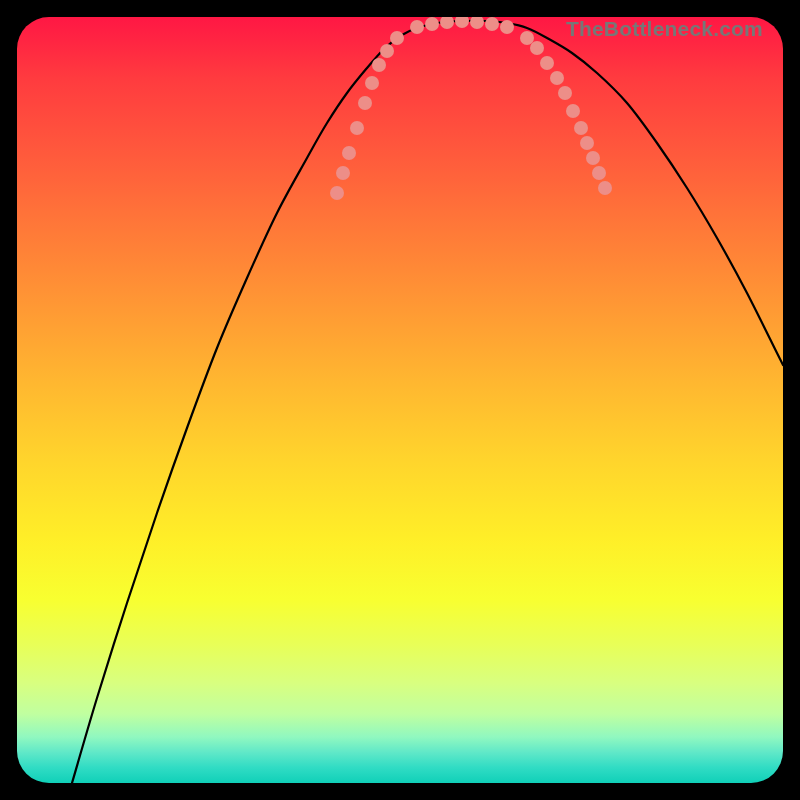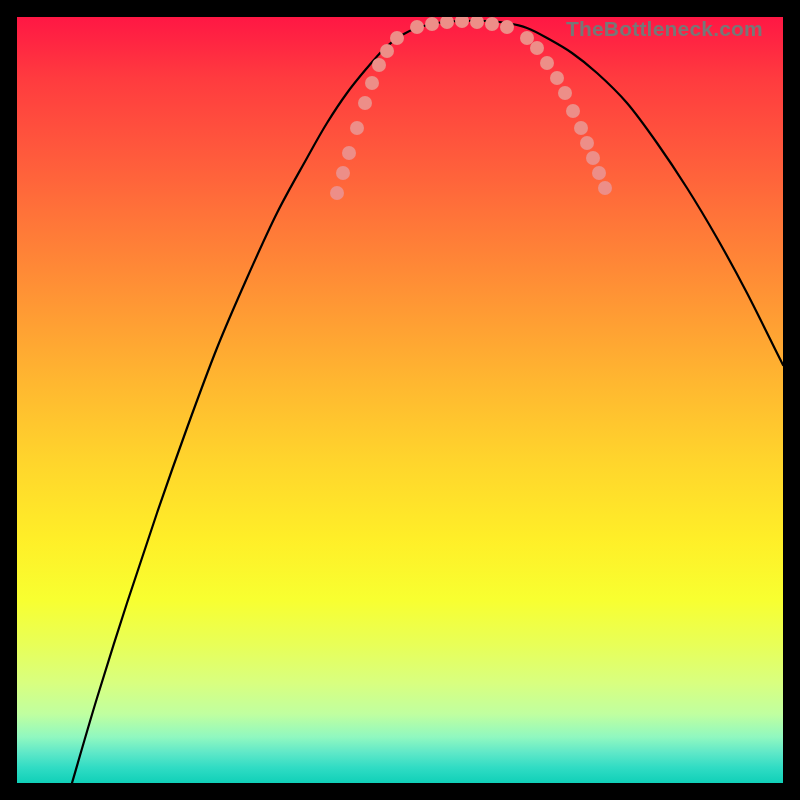--- a/index.html
+++ b/index.html
@@ -26,20 +26,21 @@
       #ffd52c 58%,
       #ffee28 68%,
       #f8ff30 76%,
       #e8ff58 82%,
       #d8ff80 87%,
       #c0ffa0 91%,
       #90f8c0 94%,
       #60e8c8 96%,
       #30dcc4 98%,
       #10d0b8 100%);
+    border-radius: 32px;
   }
   .watermark {
     position: absolute;
     top: 0px;
     right: 20px;
     font-family: Arial, Helvetica, sans-serif;
     font-size: 21px;
     font-weight: bold;
     color: #777;
     letter-spacing: 0.2px;

